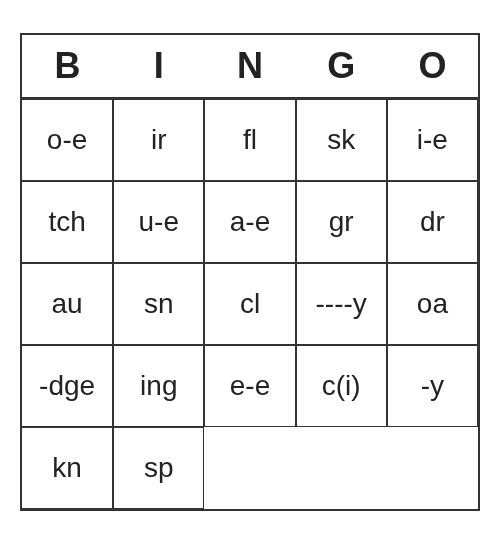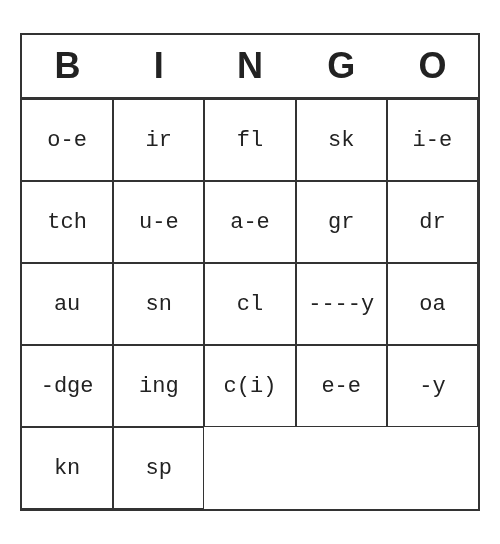--- a/index.html
+++ b/index.html
@@ -39,27 +39,26 @@
 
     .bingo-grid {
       display: grid;
       grid-template-columns: repeat(5, 1fr);
       grid-template-rows: repeat(5, 1fr);
     }
 
     .bingo-cell {
       border: 1px solid #333;
       text-align: center;
-      font-size: 22px;
+      font-size: 28px;
       color: #222;
       height: 82px;
       display: flex;
       align-items: center;
       justify-content: center;
-      font-family: Liberation Mono, monospace;
     }
 
     .bingo-cell:nth-child(5n+1) {
       border-left: none;
     }
 
     .bingo-cell:nth-child(n+26) {
       border-bottom: none;
     }
   </style>
@@ -90,19 +89,19 @@
     <div class="bingo-cell">dr</div>
     <div class="bingo-cell">au</div>
     <div class="bingo-cell">sn</div>
 
     <div class="bingo-cell">cl</div>
     <div class="bingo-cell">----y</div>
     <div class="bingo-cell">oa</div>
     <div class="bingo-cell">-dge</div>
     <div class="bingo-cell">ing</div>
 
+    <div class="bingo-cell">e-e</div>
     <div class="bingo-cell">c(i)</div>
-    <div class="bingo-cell">e-e</div>
     <div class="bingo-cell">-y</div>
     <div class="bingo-cell">kn</div>
     <div class="bingo-cell">sp</div>
   </div>
 </div>
 
 </body></html>

